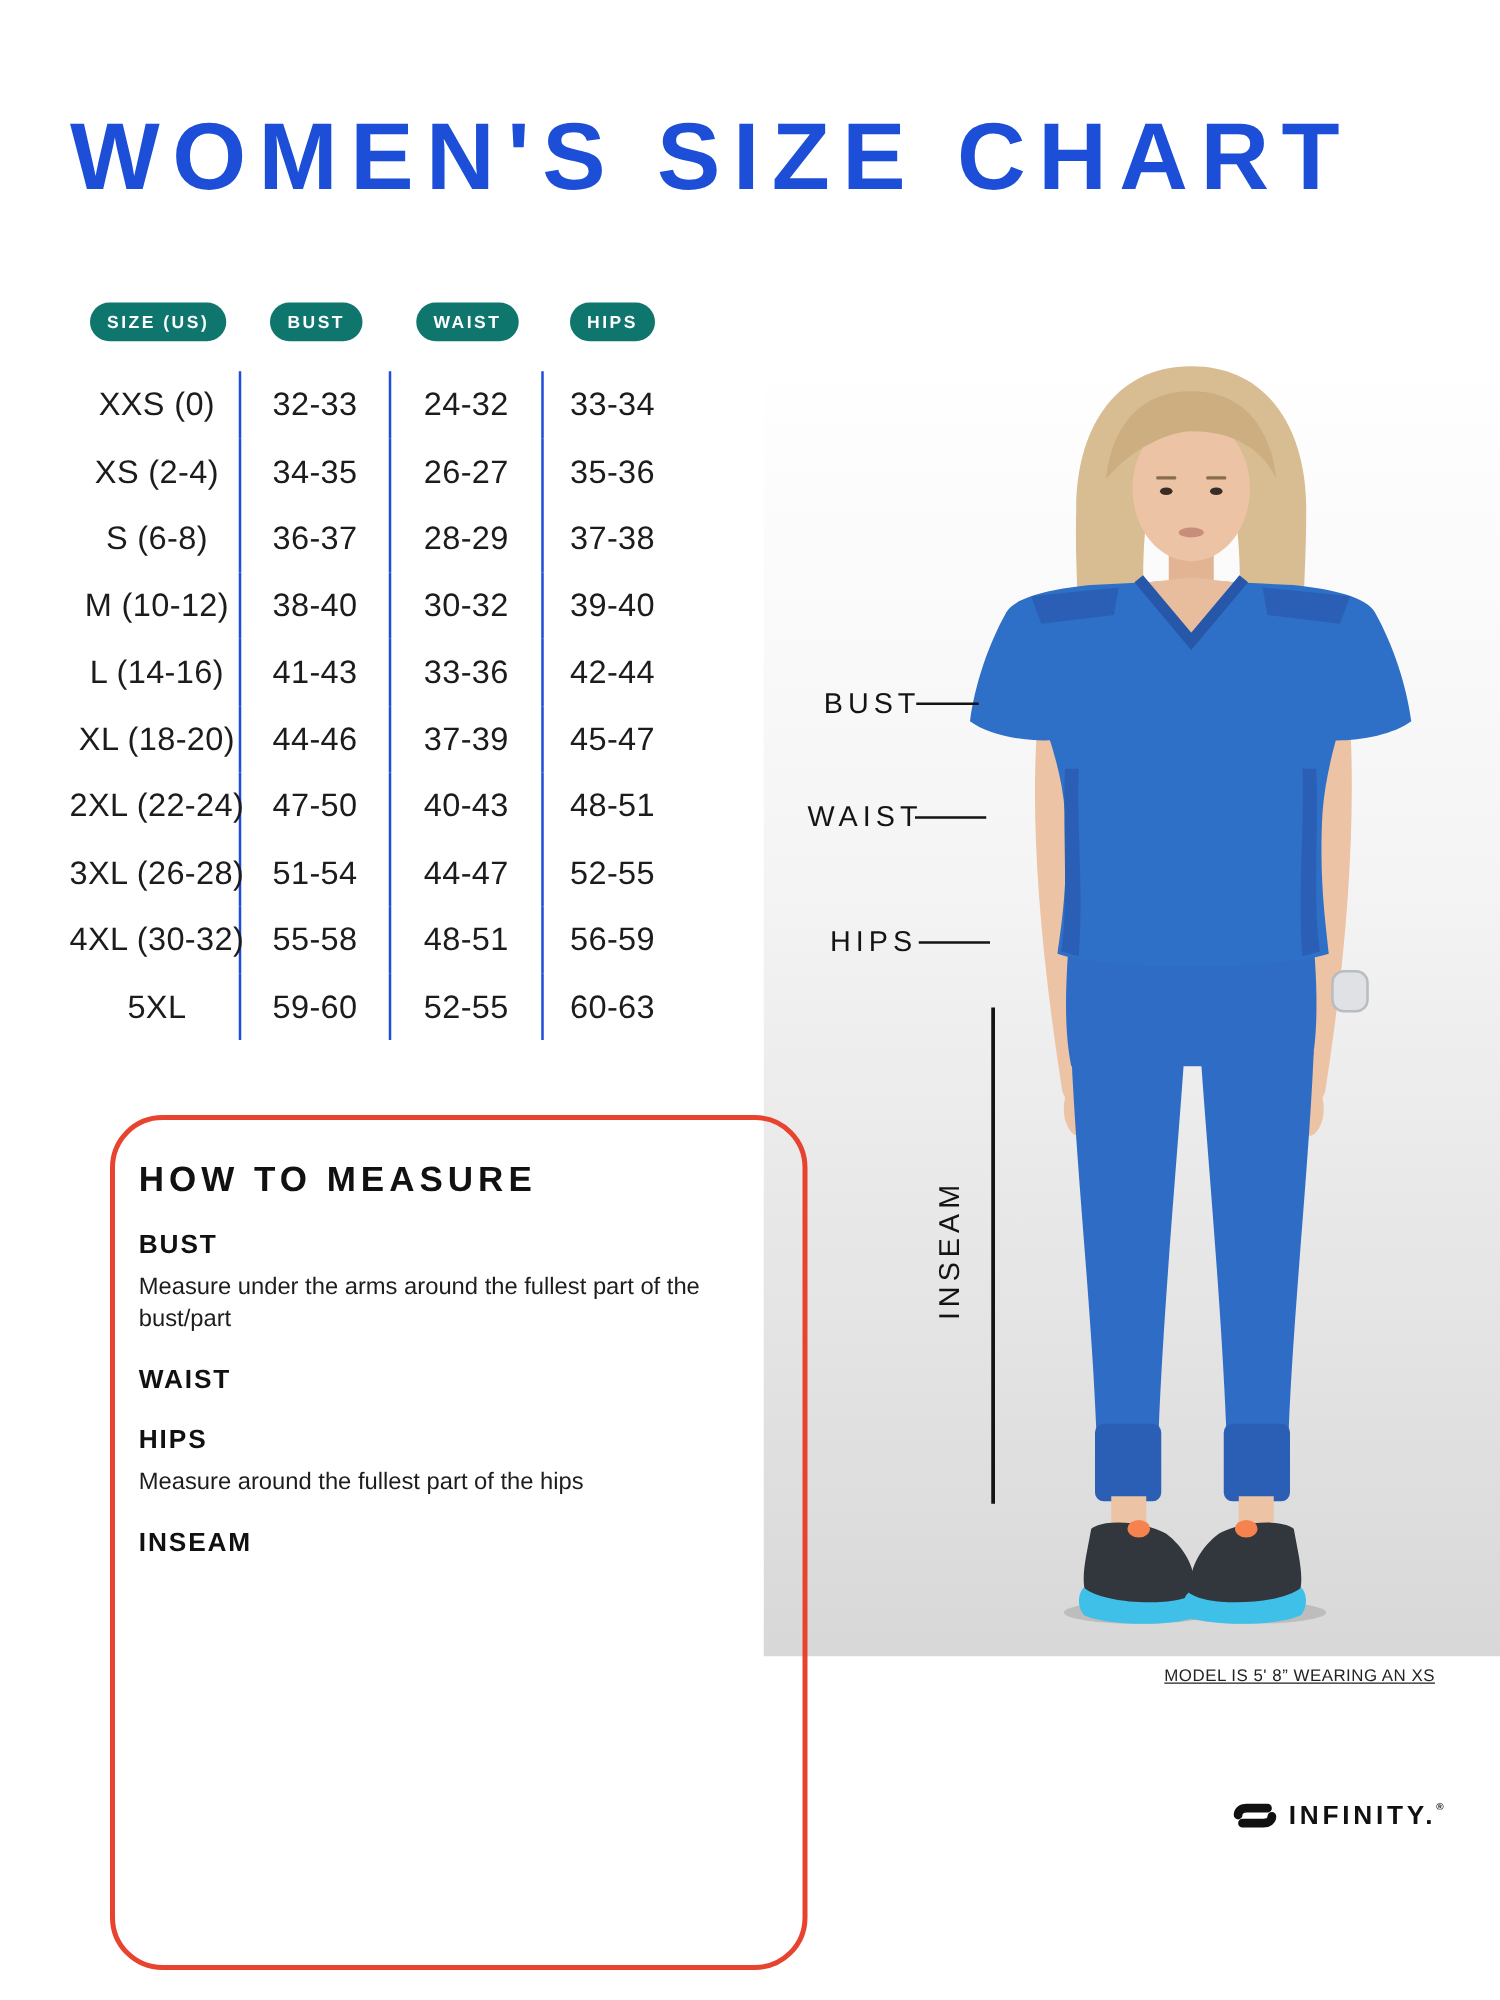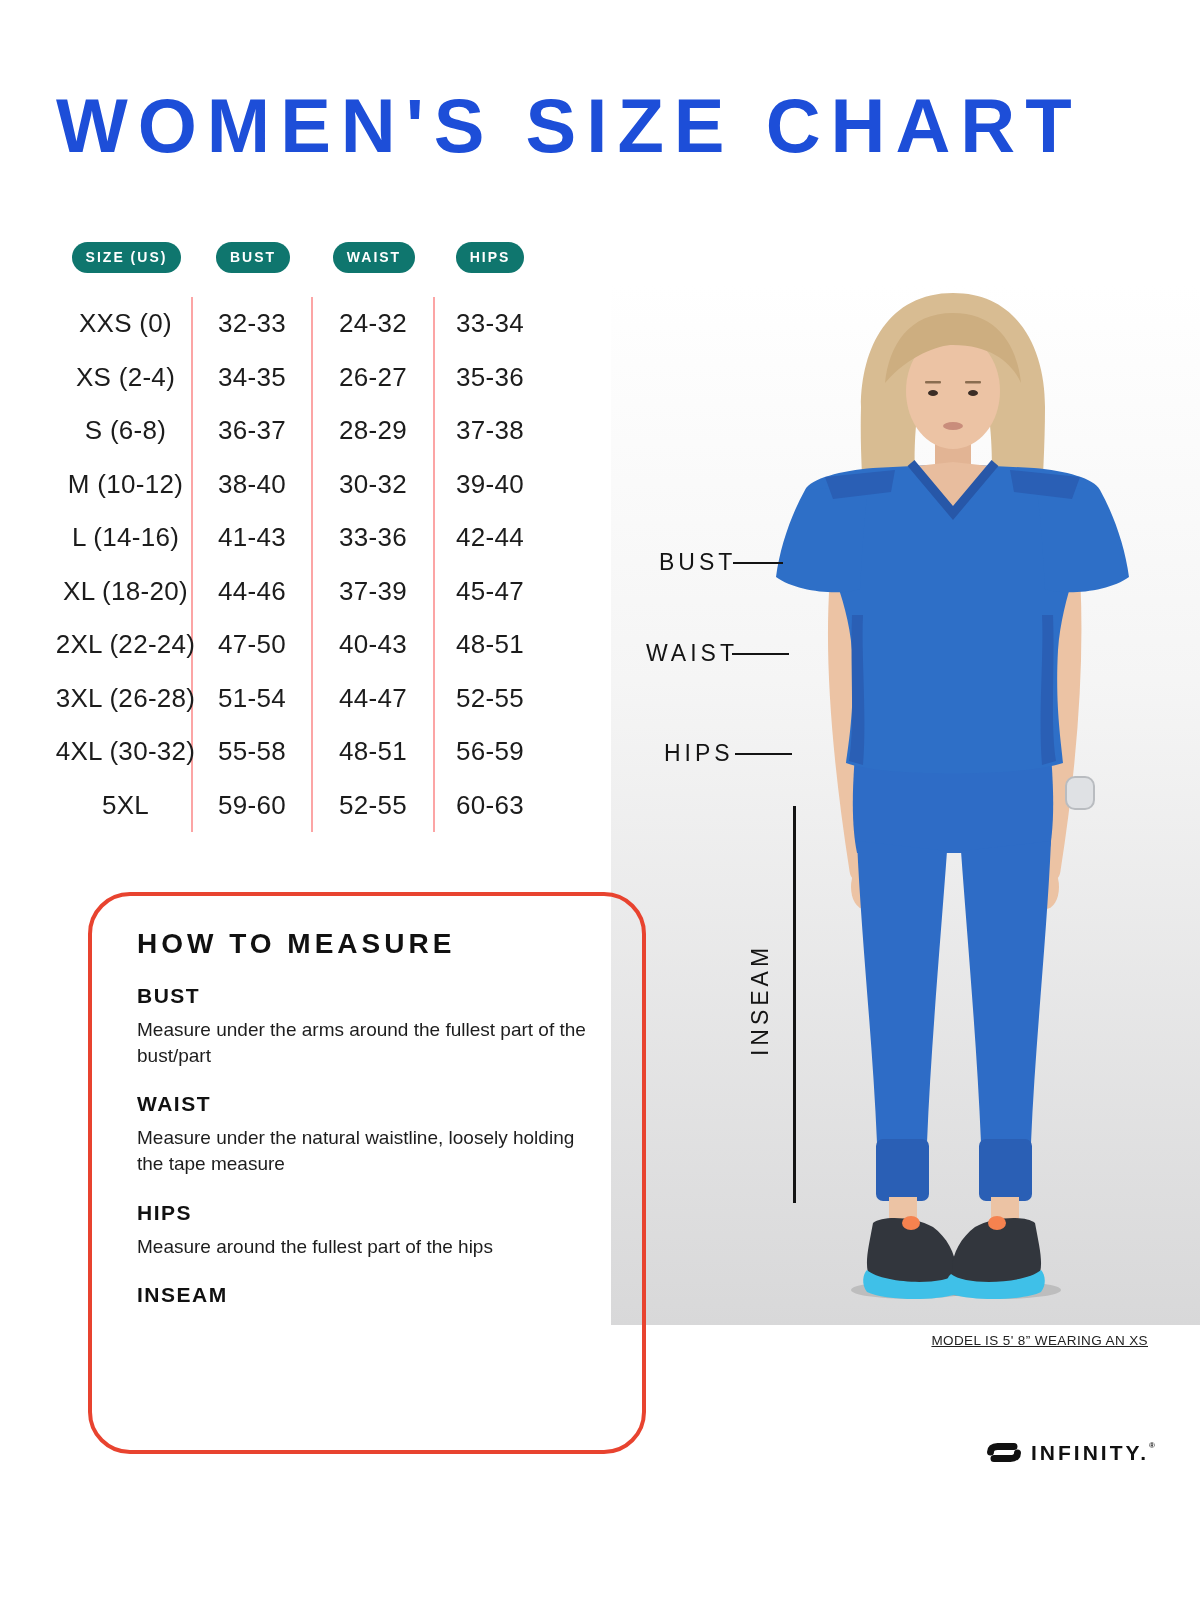--- a/index.html
+++ b/index.html
@@ -18,43 +18,43 @@
   .pill-cell{display:flex;justify-content:center;align-items:center;}
   .pill{
     background:#0f766e;color:#ffffff;border-radius:16px;height:31px;line-height:31px;
     font-size:14px;font-weight:700;letter-spacing:2px;padding:0 14px;white-space:nowrap;
   }
   .table-body{margin-top:24px;}
   .cell{
     height:53.5px;display:flex;align-items:center;justify-content:center;
     font-size:26px;letter-spacing:0.3px;color:#1c1c1c;white-space:nowrap;
   }
-  .bline{border-right:2px solid #fca5a5;}
+  .bline{border-right:2px solid #1d4ed8;}
   
   .photo{
     position:absolute;left:611px;top:285px;width:589px;height:1040px;z-index:1;
     background:linear-gradient(180deg,#ffffff 0%,#f5f5f5 38%,#d8d8d9 100%);
   }
   
   .fig-label{position:absolute;z-index:4;font-size:23px;letter-spacing:4px;color:#141414;white-space:nowrap;}
   .fig-line{position:absolute;z-index:4;height:2px;background:#141414;}
   .fig-line-v{position:absolute;z-index:4;width:3px;background:#141414;}
   .inseam-label{
     position:absolute;z-index:4;left:760px;top:1000px;font-size:23px;letter-spacing:4px;color:#141414;
     transform:translate(-50%,-50%) rotate(-90deg);white-space:nowrap;
   }
   .photo-caption{
     position:absolute;left:611px;top:1333px;width:537px;text-align:right;z-index:4;
     font-size:13.5px;letter-spacing:0.4px;color:#222;white-space:nowrap;text-decoration:underline;
   }
   
   .howto{
-    position:absolute;left:88px;top:892px;width:558px;height:562px;z-index:3;
+    position:absolute;left:88px;top:892px;width:558px;height:684px;z-index:3;
     border:4px solid #E8432F;border-radius:42px;box-sizing:border-box;
-    padding:28px 40px 0 45px;background:transparent;
+    padding:28px 40px 0 19px;background:transparent;
   }
   .howto-title{font-size:28px;font-weight:700;letter-spacing:4px;margin:4px 0 4px 0;color:#111;}
   .measure-label{font-size:21px;font-weight:700;letter-spacing:1.5px;margin-top:24px;color:#111;}
   .measure-text{font-size:19px;line-height:1.35;margin-top:9px;width:452px;color:#1d1d1d;}
   
   .brand{position:absolute;left:986px;top:1440px;display:flex;align-items:center;gap:9px;z-index:4;}
   .brand-word{font-size:21px;font-weight:700;letter-spacing:3px;color:#111;white-space:nowrap;}
   .brand-reg{font-size:8px;vertical-align:top;}
 </style>
 </head>
@@ -202,21 +202,20 @@
 
 <div class="photo-caption">MODEL IS 5' 8” WEARING AN XS</div>
 
 <div class="howto">
   <div class="howto-title">HOW TO MEASURE</div>
 
   <div class="measure-label">BUST</div>
   <div class="measure-text">Measure under the arms around the fullest part of the bust/part</div>
 
   <div class="measure-label">WAIST</div>
-  <div class="measure-text">Measure under the natural waistline, loosely holding the tape measure</div>
 
   <div class="measure-label">HIPS</div>
   <div class="measure-text">Measure around the fullest part of the hips</div>
 
   <div class="measure-label">INSEAM</div>
 </div>
 
 <div class="brand">
   <svg width="36" height="25" viewBox="0 0 36 25">
     <path d="M28 6.5 H11.5 C6.5 6.5 4.5 9.2 4.5 12" stroke="#111" stroke-width="7" stroke-linecap="round" fill="none"></path>

